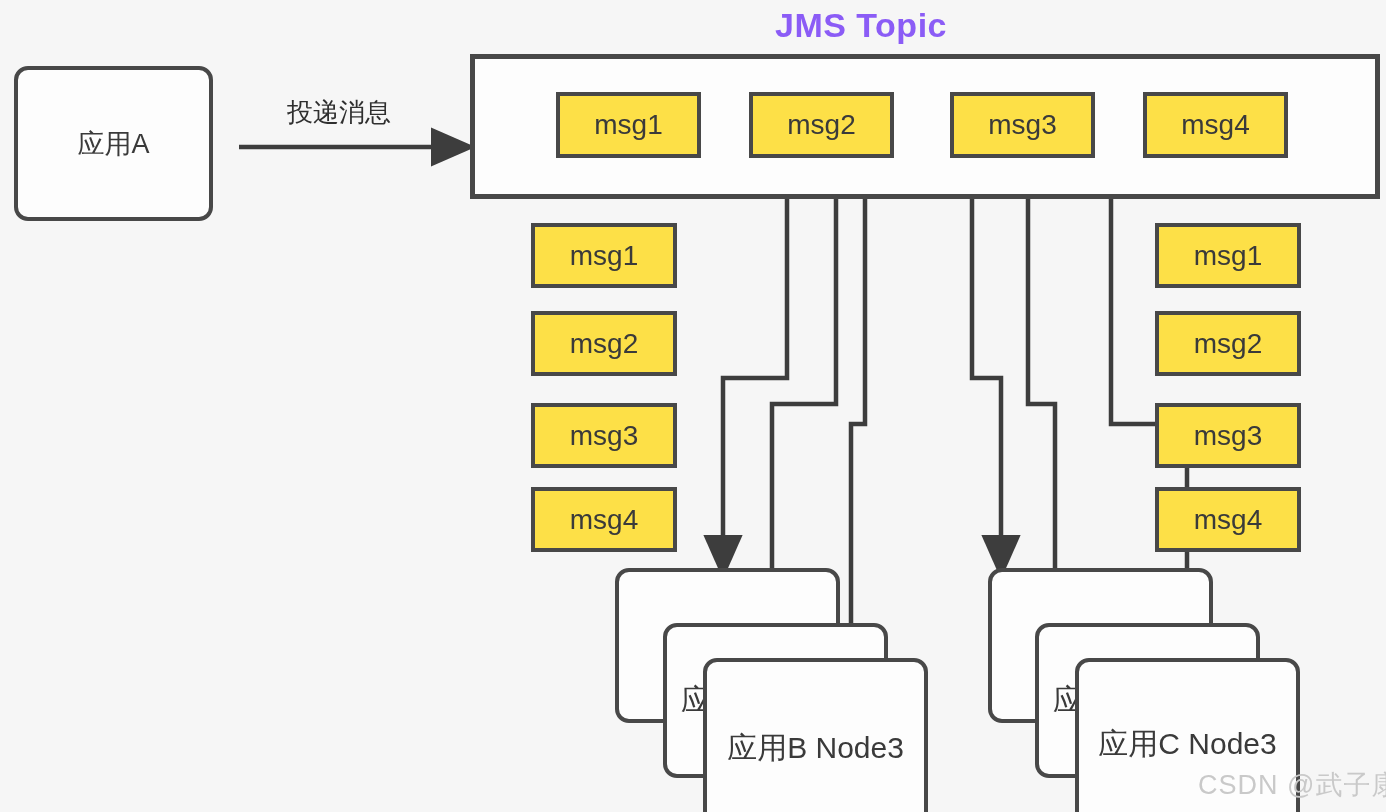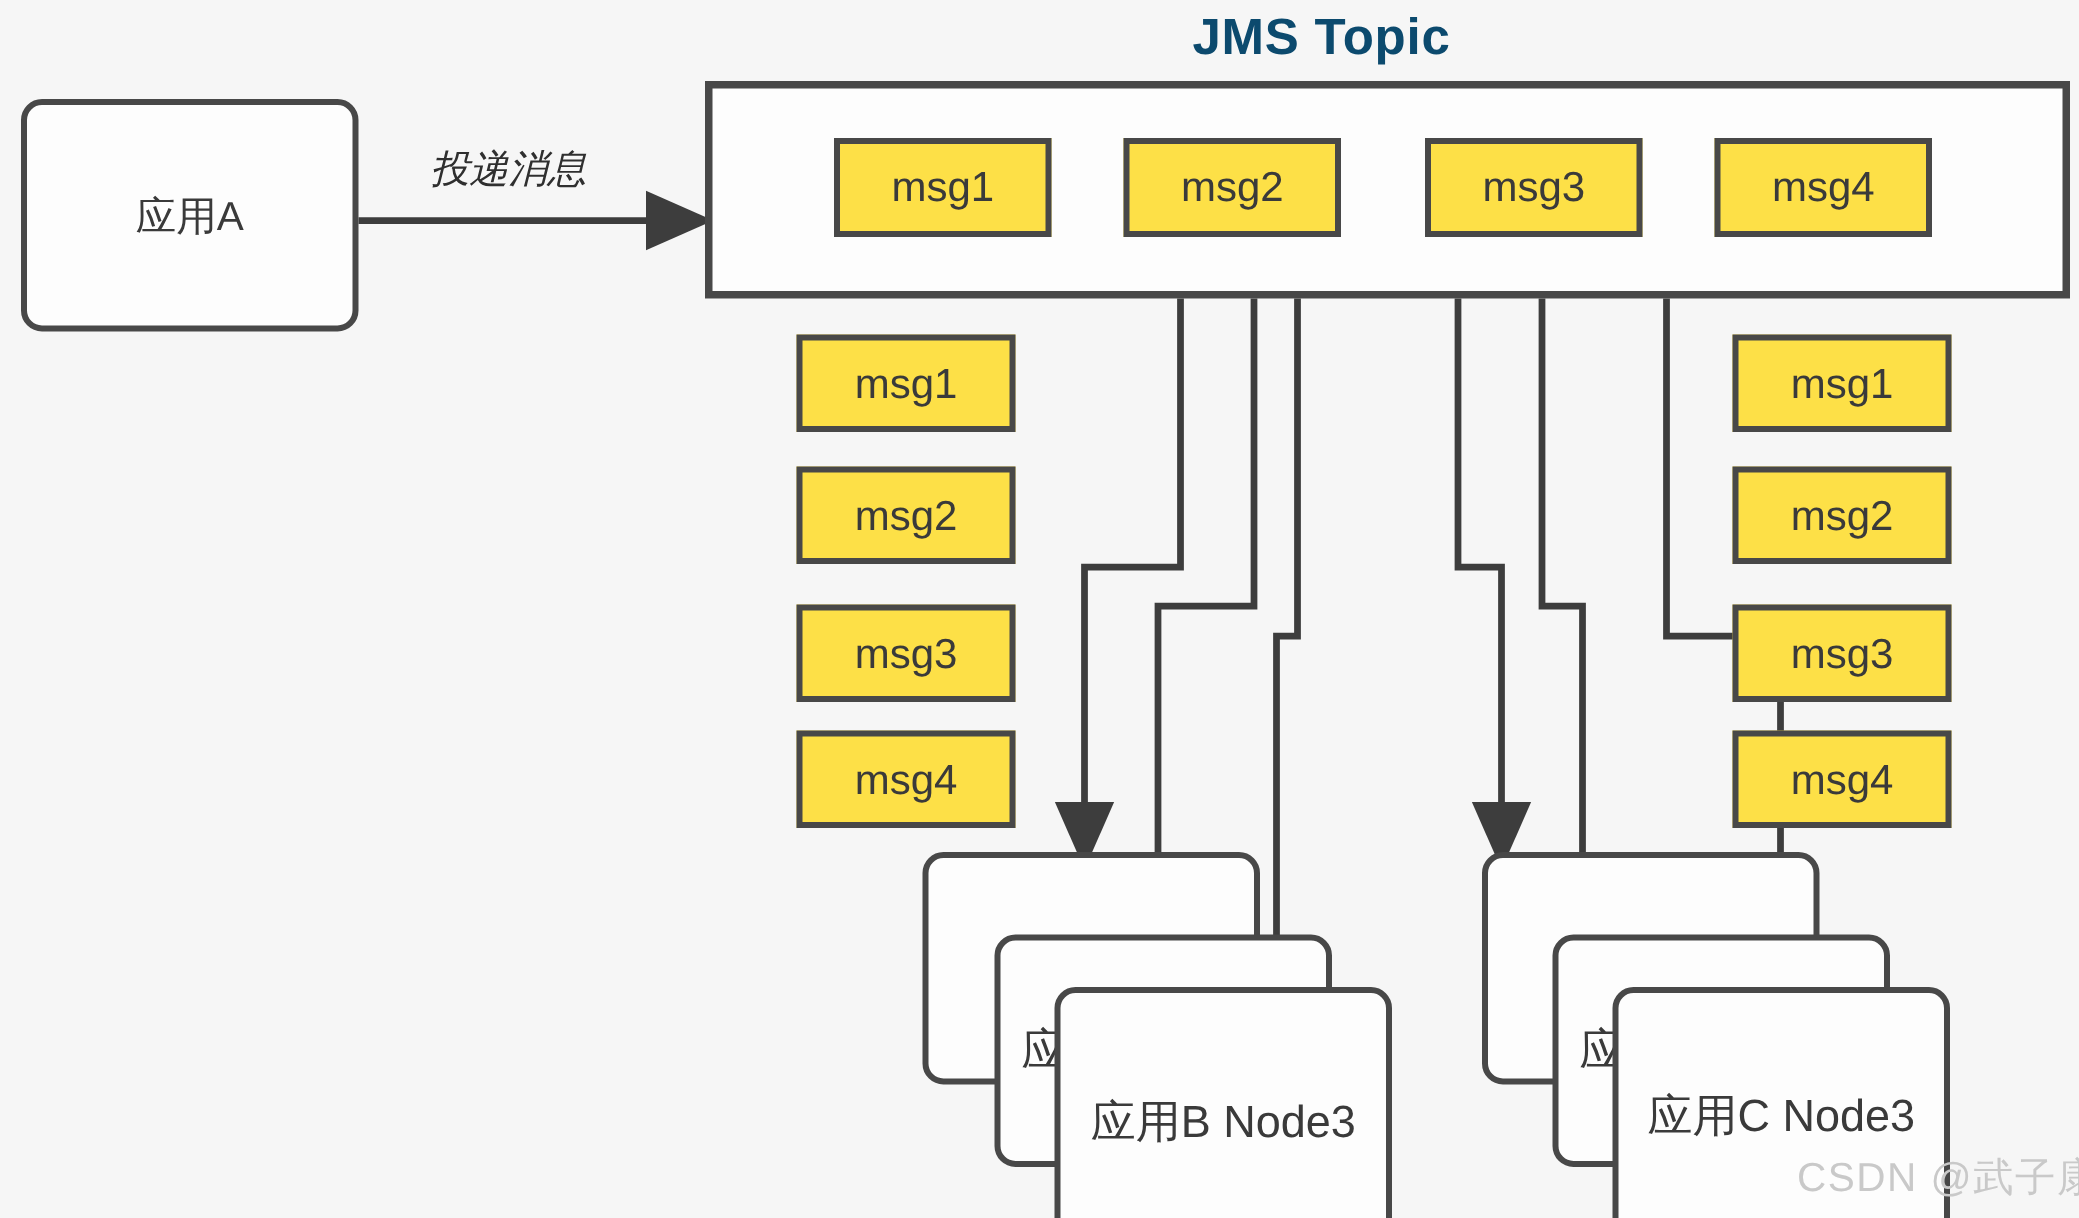--- a/index.html
+++ b/index.html
@@ -17,26 +17,25 @@
   }
   #wires {
     position: absolute;
     left: 0; top: 0;
     width: 1386px;
     height: 812px;
     pointer-events: none;
   }
   .lbl-title {
     position: absolute;
-    color: #0c4a6e;
+    color: #8b5cf6;
     font-size: 34px;
     font-weight: bold;
     letter-spacing: 0.5px;
     white-space: nowrap;
-    margin-left: 20px;
   }
   .box-rect {
     position: absolute;
     background: #fde047;
     border: 4px solid #484848;
     box-sizing: border-box;
     display: flex;
     align-items: center;
     justify-content: center;
     color: #3a3a3a;
@@ -67,21 +66,20 @@
     padding-left: 14px;
     font-size: 30px;
     overflow: hidden;
   }
   .node-back { }
   .edge-label {
     position: absolute;
     font-size: 26px;
     color: #2f2f2f;
     white-space: nowrap;
-    font-style: italic;
   }
   .watermark {
     position: absolute;
     font-size: 27px;
     color: #c9c9c9;
     white-space: nowrap;
     letter-spacing: 1px;
   }
 </style>
 </head>
@@ -104,21 +102,21 @@
       <path d="M865,198 L865,424 L851,424 L851,650" marker-end="url(#ah)"></path>
 
       <path d="M972,198 L972,378 L1001,378 L1001,558" marker-end="url(#ah)"></path>
       <path d="M1028,198 L1028,404 L1055,404 L1055,618" marker-end="url(#ah)"></path>
       <path d="M1111,198 L1111,424 L1187,424 L1187,650" marker-end="url(#ah)"></path>
     </g>
   </svg>
 
   <div class="lbl-title" style="left:775px; top:6px;">JMS Topic</div>
 
-  <div class="box-round app-a" style="left:14px; top:66px; width:225px; height:155px;">
+  <div class="box-round app-a" style="left:14px; top:66px; width:199px; height:155px;">
     <span>应用A</span>
   </div>
   <div class="edge-label" style="left:287px; top:95px;">投递消息</div>
 
   <div class="topic-shell" style="left:470px; top:54px; width:910px; height:145px;"></div>
 
   <div class="box-rect msg-inner" style="left:556px; top:92px; width:145px; height:66px;">
     <span>msg1</span>
   </div>
   <div class="box-rect msg-inner" style="left:749px; top:92px; width:145px; height:66px;">

